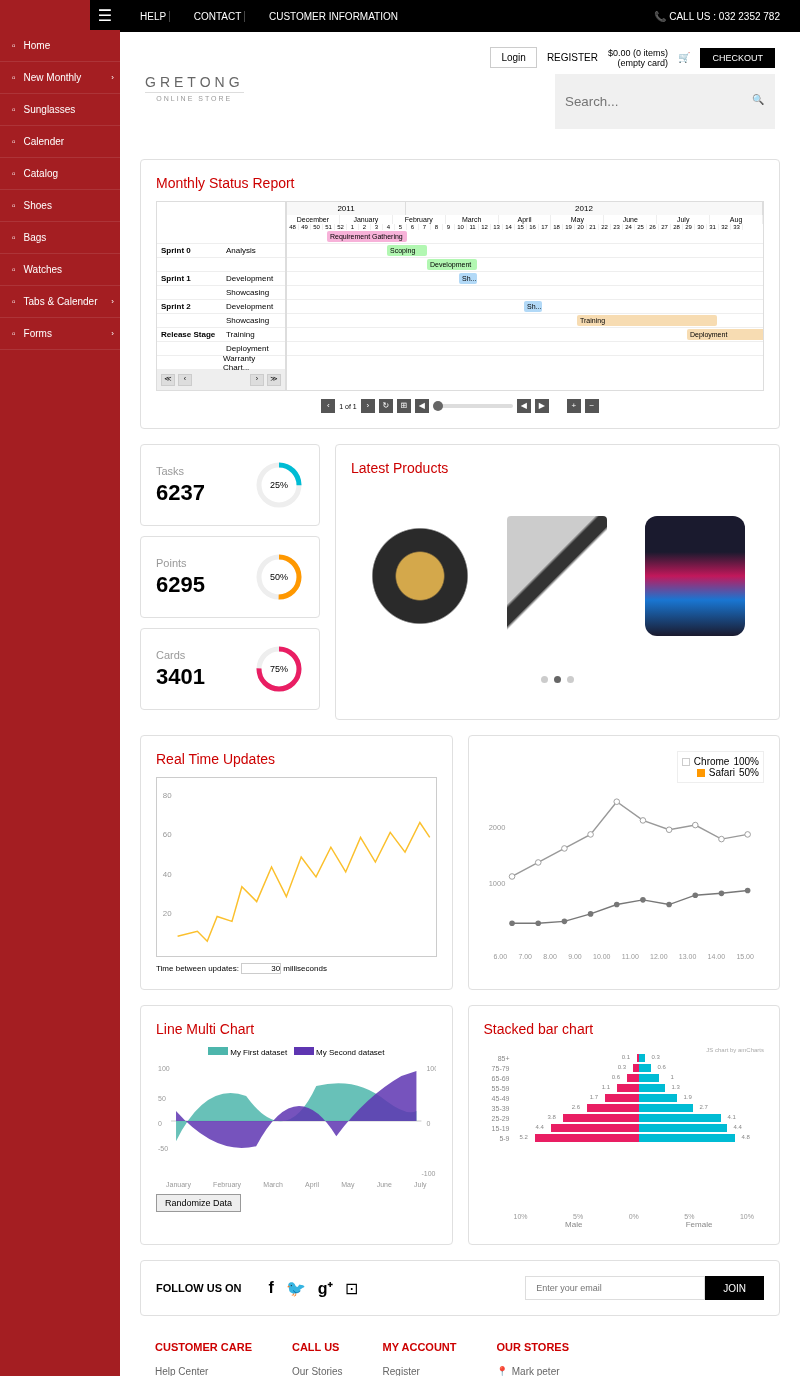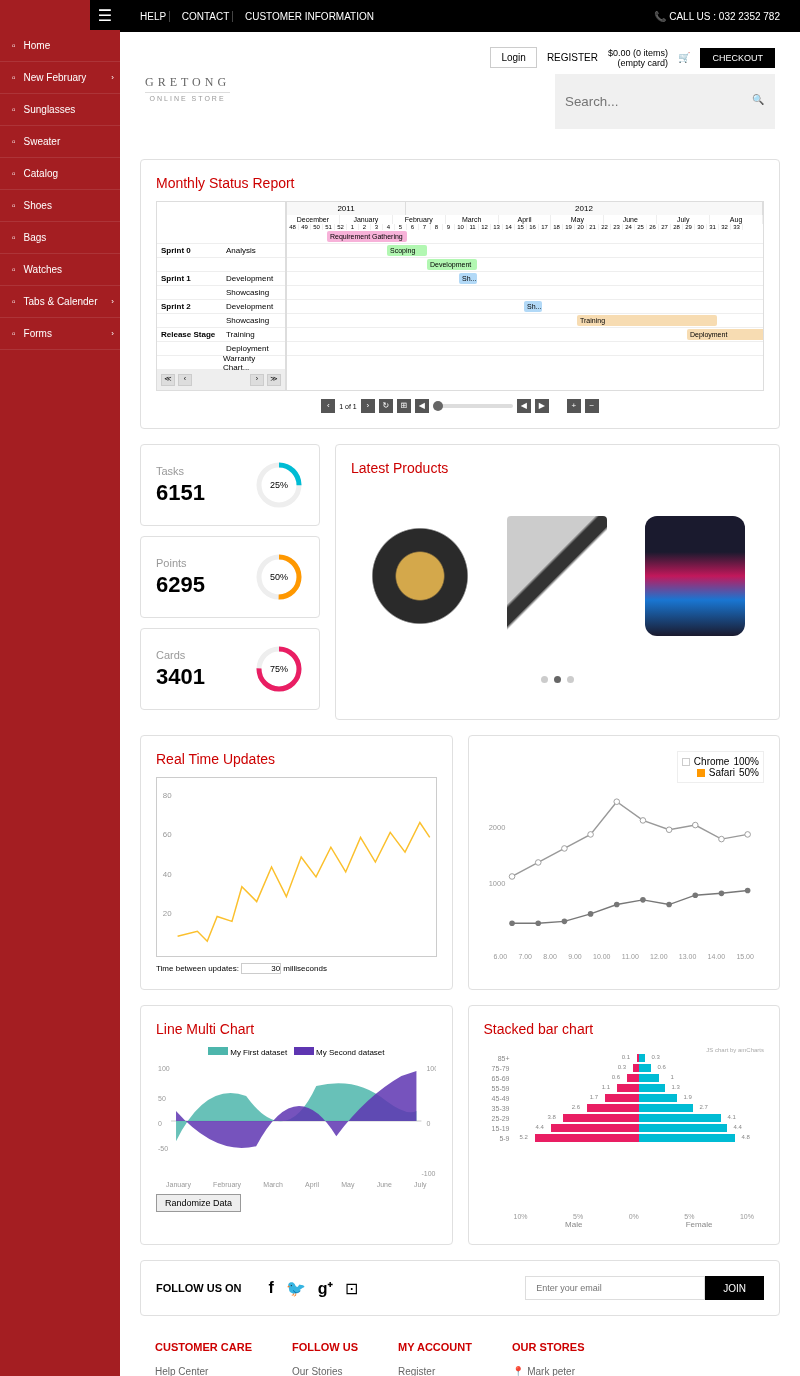--- a/index.html
+++ b/index.html
@@ -1,26 +1,26 @@
 <!DOCTYPE html>
 <html><head>
 <meta charset="utf-8">
 <style>
 * { margin:0; padding:0; box-sizing:border-box; font-family:Arial,sans-serif; }
 body { background:#f5f5f5; width:800px; }
 .topbar { background:#000; color:#fff; height:32px; display:flex; justify-content:space-between; align-items:center; padding:0 20px; font-size:10px; margin-left:120px; }
-.topbar-left span { border-left:1px solid #444; padding-left:12px; }
+.topbar-left span { border-left:1px solid #444; padding-left:24px; }
 .topbar-left span:first-child { border:none; padding-left:0; }
 .sidebar { position:absolute; left:0; top:0; width:120px; background:#a41e22; color:#fff; height:1376px; }
 .hamburger { width:30px; height:30px; background:#000; display:flex; align-items:center; justify-content:center; margin-left:90px; }
 .sidebar-item { padding:10px 12px; font-size:10px; border-bottom:1px solid rgba(255,255,255,0.1); display:flex; align-items:center; gap:8px; position:relative; }
 .sidebar-item .chev { position:absolute; right:6px; font-size:8px; }
 .main { margin-left:120px; background:#fff; }
 .header-row { display:flex; justify-content:space-between; align-items:center; padding:15px 25px; }
-.logo { font-size:12px; letter-spacing:4px; color:#666;font-family:Liberation Serif, serif; }
+.logo { font-size:14px; letter-spacing:4px; color:#666; }
 .logo-sub { font-size:7px; color:#999; letter-spacing:2px; text-align:center; border-top:1px solid #ddd; margin-top:2px; padding-top:2px; }
 .header-right { display:flex; flex-direction:column; align-items:flex-end; gap:6px; }
 .auth-row { display:flex; align-items:center; gap:10px; font-size:10px; }
 .login-btn { border:1px solid #ccc; padding:4px 10px; }
 .checkout-btn { background:#000; color:#fff; padding:5px 12px; font-size:9px; }
 .cart-info { font-size:9px; text-align:right; }
 .search-box { background:#f0f0f0; border:none; padding:20px 10px; width:220px; font-size:10px; display:flex; }
 .search-box input { border:none; background:transparent; flex:1; outline:none; }
 .content { padding:0 20px 20px; }
 .panel { border:1px solid #e0e0e0; border-radius:4px; padding:15px; margin-top:15px; background:#fff; }
@@ -92,30 +92,30 @@
 
 <div class="sidebar">
   <div class="hamburger">☰</div>
   <div id="sidebar-items">
       <div class="sidebar-item">
         <span>▫</span>
         <span>Home</span>
       </div>
       <div class="sidebar-item">
         <span>▫</span>
-        <span>New February</span>
+        <span>New Monthly</span>
         <span class="chev">›</span>
       </div>
       <div class="sidebar-item">
         <span>▫</span>
         <span>Sunglasses</span>
       </div>
       <div class="sidebar-item">
         <span>▫</span>
-        <span>Sweater</span>
+        <span>Calender</span>
       </div>
       <div class="sidebar-item">
         <span>▫</span>
         <span>Catalog</span>
       </div>
       <div class="sidebar-item">
         <span>▫</span>
         <span>Shoes</span>
       </div>
       <div class="sidebar-item">
@@ -325,21 +325,21 @@
           <div class="tb-btn">−</div>
         </div>
       </div>
     </div>
 
     <div class="row-flex">
       <div class="stats-col" id="stats-col">
           <div class="stat-box">
     <div>
               <div class="stat-label">Tasks</div>
-              <div class="stat-value">6151</div>
+              <div class="stat-value">6237</div>
             </div>
     <div class="donut"><svg width="50" height="50">
                 <circle cx="25" cy="25" r="20" fill="none" stroke="#eee" stroke-width="5"></circle>
                 <circle cx="25" cy="25" r="20" fill="none" stroke="#00bcd4" stroke-width="5" stroke-dasharray="125.66370614359172" stroke-dashoffset="94.24777960769379"></circle>
               </svg><div class="donut-text">25%</div></div>
   </div>
           <div class="stat-box">
     <div>
               <div class="stat-label">Points</div>
               <div class="stat-value">6295</div>
@@ -654,21 +654,21 @@
     </div>
 
     <div class="footer-cols" id="footer-cols">
         <div class="footer-col">
           <h4>CUSTOMER CARE</h4>
           <div>Help Center</div>
           <div>FAQ</div>
           <div>How To Buy</div>
         </div>
         <div class="footer-col">
-          <h4>FOLLOW US</h4>
+          <h4>CALL US</h4>
           <div>Our Stories</div>
           <div>Press</div>
           <div>Career</div>
         </div>
         <div class="footer-col">
           <h4>MY ACCOUNT</h4>
           <div>Register</div>
           <div>My Cart</div>
           <div>Order History</div>
         </div>

